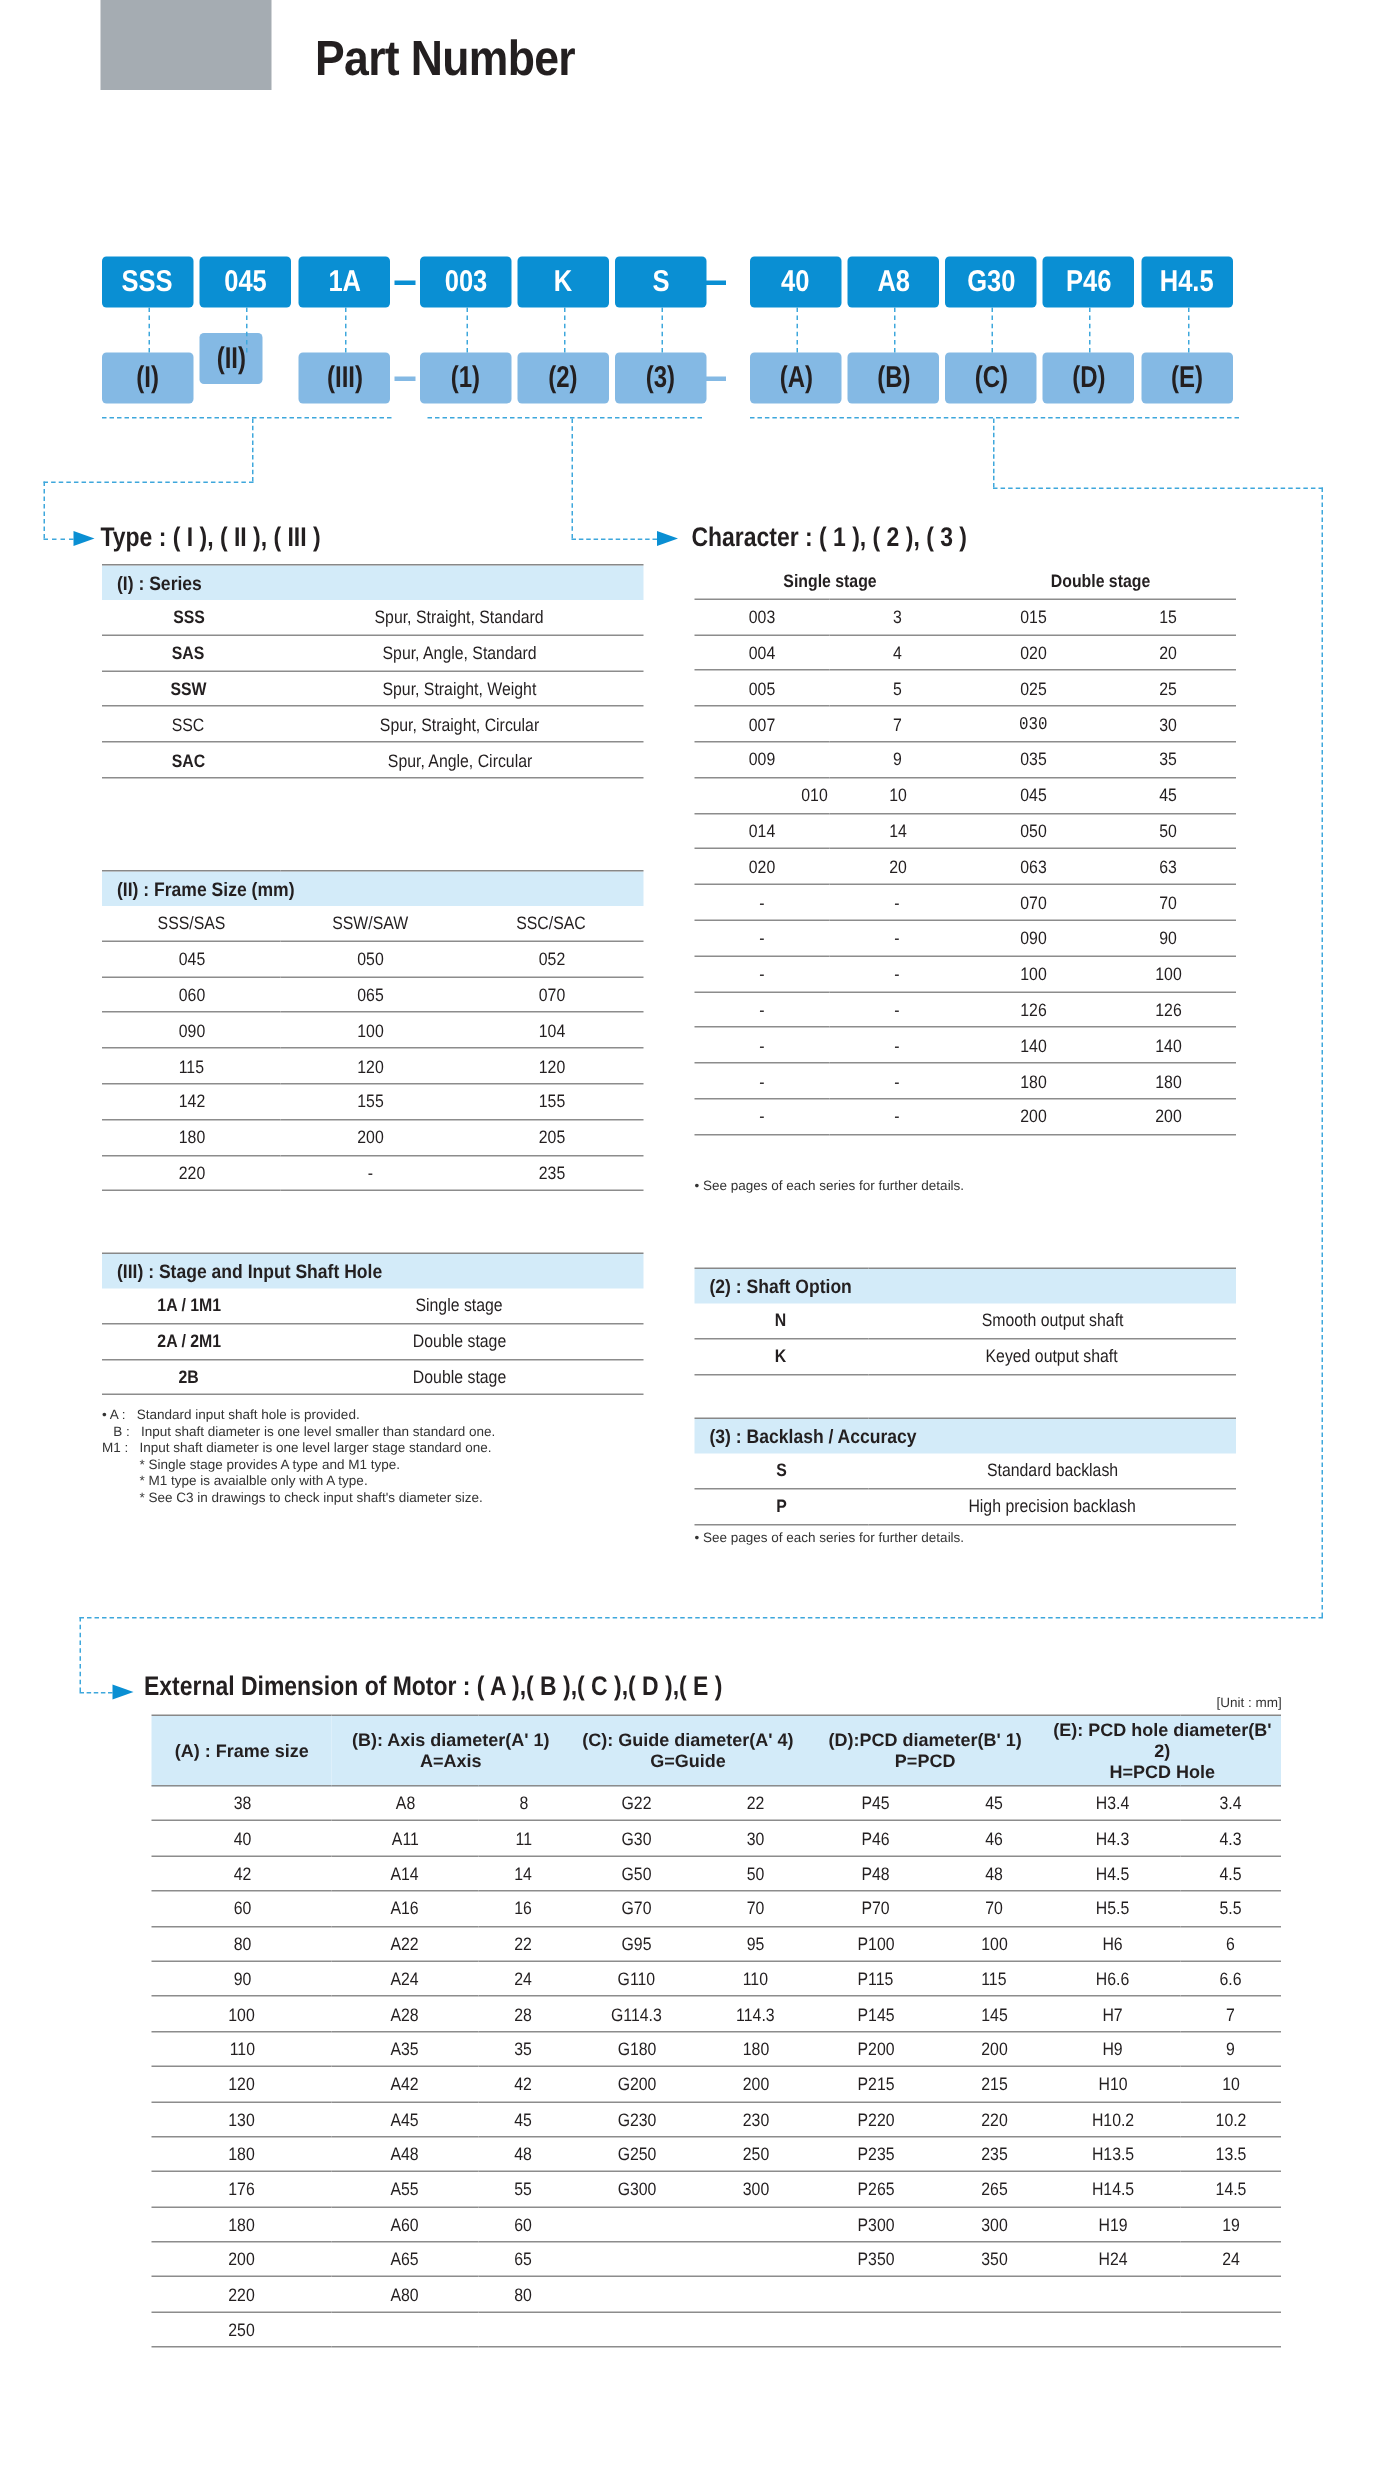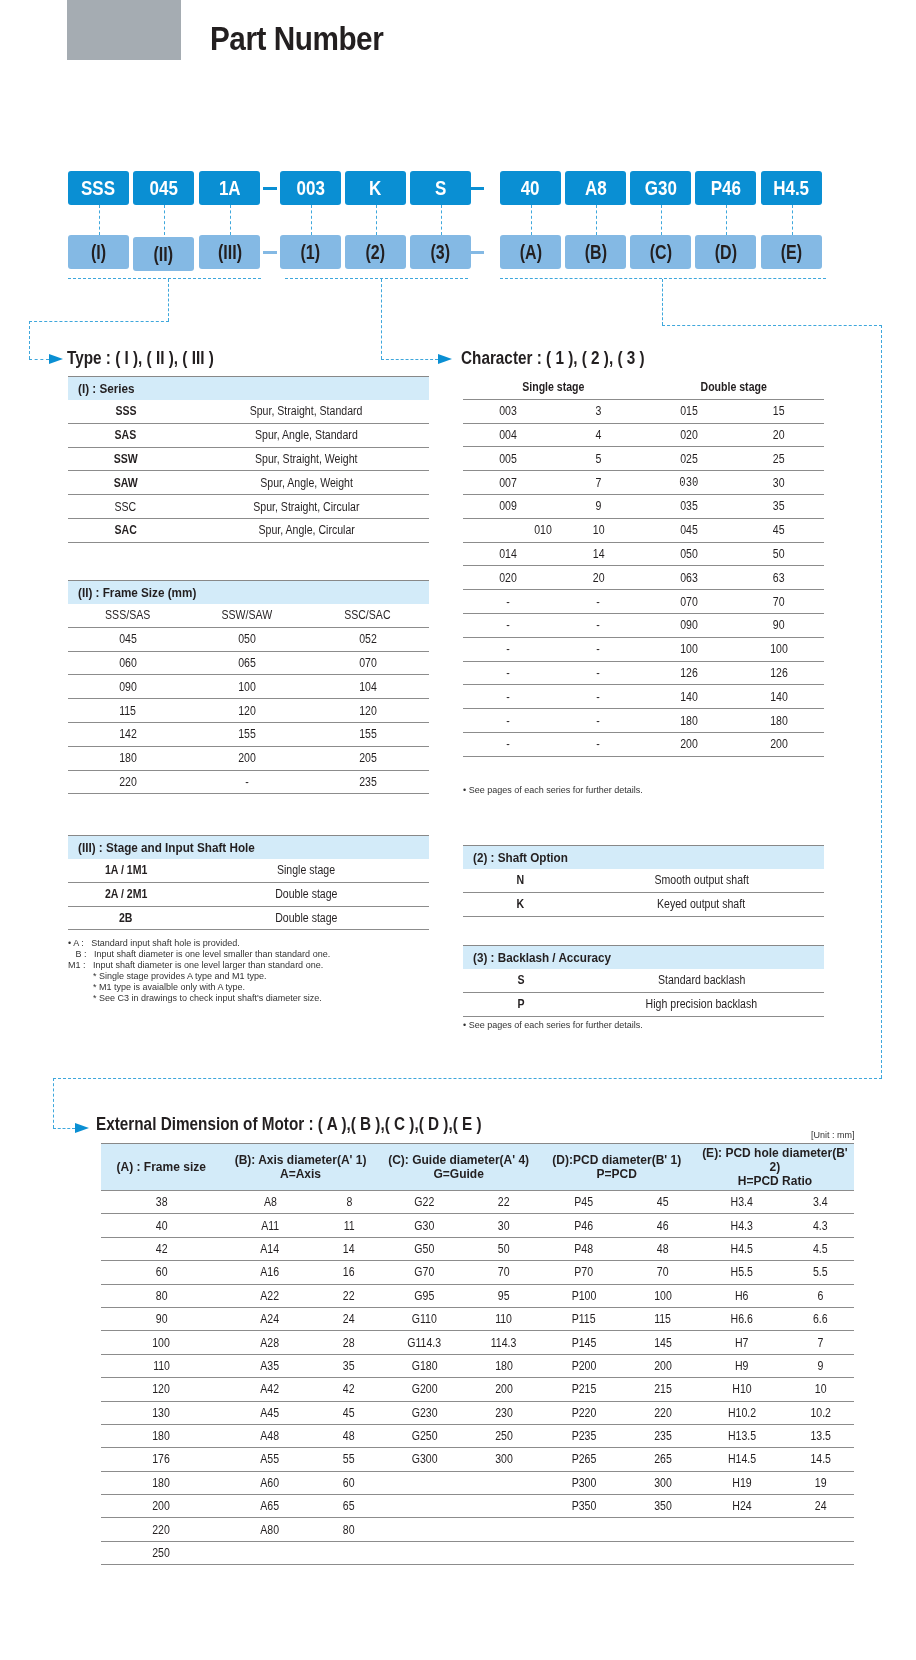--- a/index.html
+++ b/index.html
@@ -38,21 +38,21 @@
     <div class="code-box" style="left: 68px; top: 171px; width: 61px;">
       <span>SSS</span>
     </div>
     <div class="lbl-box" style="left: 68px; top: 235px; width: 61px;">
       <span>(I)</span>
     </div>
     <div class="dash-v" style="left: 98.5px; top: 205px; height: 30px;"></div>
     <div class="code-box" style="left: 133px; top: 171px; width: 61px;">
       <span>045</span>
     </div>
-    <div class="lbl-box" style="left: 133px; top: 237px; width: 61px;">
+    <div class="lbl-box" style="left: 133px; top: 222px; width: 42px;">
       <span>(II)</span>
     </div>
     <div class="dash-v" style="left: 163.5px; top: 205px; height: 30px;"></div>
     <div class="code-box" style="left: 199px; top: 171px; width: 61px;">
       <span>1A</span>
     </div>
     <div class="lbl-box" style="left: 199px; top: 235px; width: 61px;">
       <span>(III)</span>
     </div>
     <div class="dash-v" style="left: 229.5px; top: 205px; height: 30px;"></div>
@@ -156,24 +156,20 @@
       </tr>
       <tr class="r">
         <td style="width: 32%; font-weight: bold;"><span class="c">SAS</span></td>
         <td><span class="c">Spur, Angle, Standard</span></td>
       </tr>
       <tr class="r">
         <td style="width: 32%; font-weight: bold;"><span class="c">SSW</span></td>
         <td><span class="c">Spur, Straight, Weight</span></td>
       </tr>
       <tr class="r">
-        <td style="width: 32%; font-weight: bold;"><span class="c">SAW</span></td>
-        <td><span class="c">Spur, Angle, Weight</span></td>
-      </tr>
-      <tr class="r">
         <td style="width: 32%; font-weight: normal;"><span class="c">SSC</span></td>
         <td><span class="c">Spur, Straight, Circular</span></td>
       </tr>
       <tr class="r">
         <td style="width: 32%; font-weight: bold;"><span class="c">SAC</span></td>
         <td><span class="c">Spur, Angle, Circular</span></td>
       </tr>
     </tbody>
 </table>
 
@@ -244,21 +240,21 @@
       </tr>
       <tr class="r">
         <td style="width: 32%; font-weight: bold;"><span class="c">2B</span></td>
         <td><span class="c">Double stage</span></td>
       </tr>
     </tbody>
 </table>
 <div id="stage-notes" class="note" style="left:68px;top:938px;">
     <div style="white-space: pre;">• A :   Standard input shaft hole is provided.</div>
     <div style="white-space: pre;">   B :   Input shaft diameter is one level smaller than standard one.</div>
-    <div style="white-space: pre;">M1 :   Input shaft diameter is one level larger than standard one.</div>
+    <div style="white-space: pre;">M1 :   Input shaft diameter is one level larger stage standard one.</div>
     <div style="white-space: pre;">          * Single stage provides A type and M1 type.</div>
     <div style="white-space: pre;">          * M1 type is avaialble only with A type.</div>
     <div style="white-space: pre;">          * See C3 in drawings to check input shaft's diameter size.</div>
   </div>
 
 <div class="section-title" style="left:461px;top:348px;">Character : ( 1 ), ( 2 ), ( 3 )</div>
 
 <table style="left:463px;top:376px;width:361px;">
   <tbody>
   <tr class="r">
@@ -414,21 +410,21 @@
         <td colspan="2" style="width: 21%;">
           <div>(C):  Guide diameter(A' 4)</div>
           <div>G=Guide</div>
         </td>
         <td colspan="2" style="width: 21%;">
           <div>(D):PCD diameter(B' 1)</div>
           <div>P=PCD</div>
         </td>
         <td colspan="2" style="width: 21%;">
           <div>(E):  PCD hole diameter(B' 2)</div>
-          <div>H=PCD Ratio</div>
+          <div>H=PCD Hole</div>
         </td>
       </tr>
   </tbody>
     <tbody id="ext-body">
       <tr class="ext-row">
         <td><span class="c">38</span></td>
         <td><span class="c">A8</span></td>
         <td><span class="c">8</span></td>
         <td><span class="c">G22</span></td>
         <td><span class="c">22</span></td>

